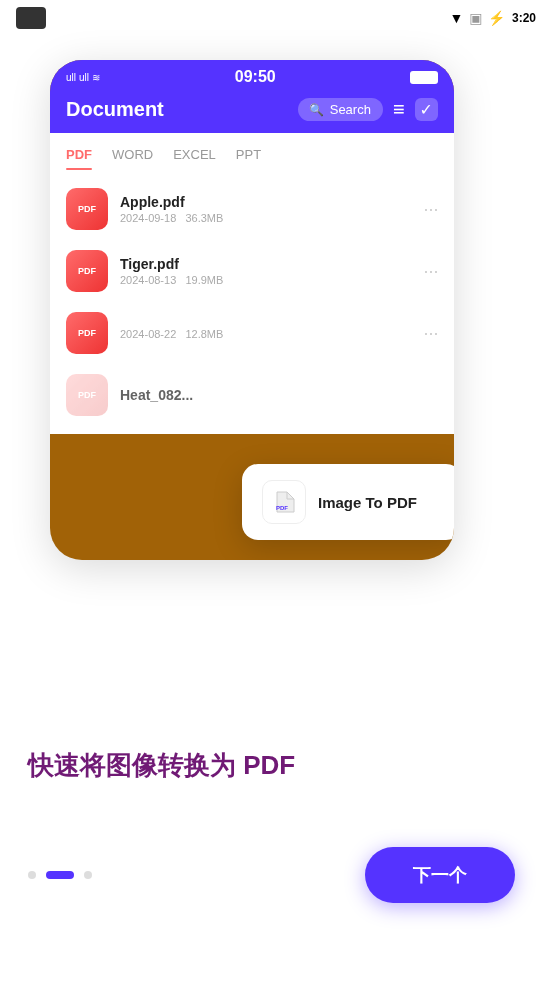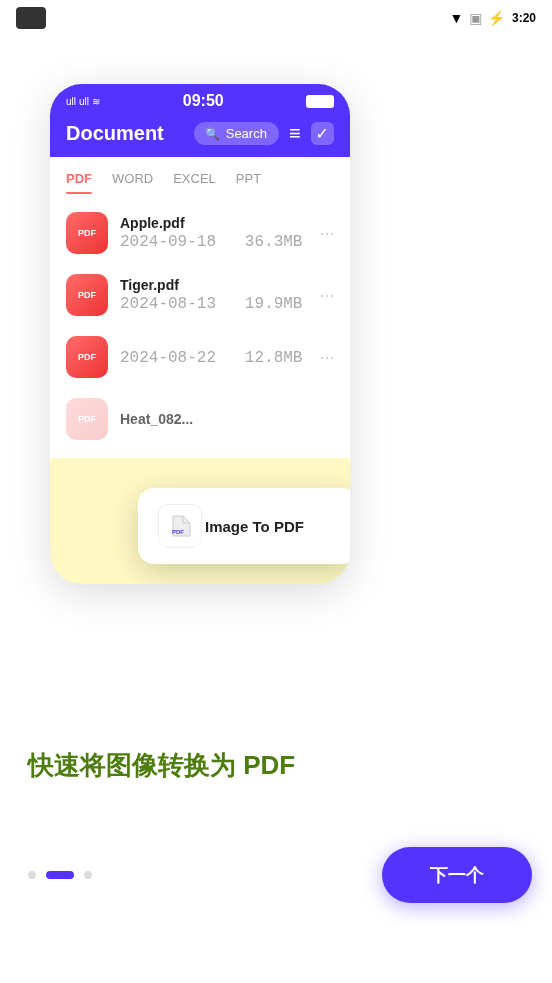--- a/index.html
+++ b/index.html
@@ -36,27 +36,26 @@
       font-size: 12px;
       font-weight: 600;
       color: #000;
     }
 
     
     .phone-mockup {
       position: absolute;
       top: 60px;
       left: 50px;
-      width: 300px;
+      width: 404px;
       height: 500px;
-      background: #fef9c3;
+      background: #a16207;
       border-radius: 32px;
       box-shadow: 0 8px 40px rgba(0,0,0,0.15);
       overflow: hidden;
-      margin-top: 24px;
     }
 
     
     .phone-status-bar {
       display: flex;
       justify-content: space-between;
       align-items: center;
       padding: 8px 16px 4px;
       background: #5533FF;
       color: white;
@@ -169,24 +168,23 @@
     }
     .file-info {
       flex: 1;
     }
     .file-name {
       font-size: 14px;
       font-weight: 600;
       color: #222;
     }
     .file-meta {
-      font-size: 16px;
+      font-size: 11px;
       color: #aaa;
       margin-top: 2px;
-      font-family: Liberation Mono, monospace;
     }
     .file-more {
       color: #ccc;
       font-size: 18px;
       letter-spacing: -1px;
     }
 
     
     .file-item-partial {
       display: flex;
@@ -214,21 +212,21 @@
     .tooltip-popup {
       position: absolute;
       bottom: 80px;
       right: -10px;
       background: #ffffff;
       border-radius: 16px;
       box-shadow: 0 8px 30px rgba(0,0,0,0.18);
       padding: 16px 20px;
       display: flex;
       align-items: center;
-      gap: 3px;
+      gap: 12px;
       width: 220px;
     }
     .tooltip-pdf-icon {
       width: 44px;
       height: 44px;
       border-radius: 10px;
       border: 1px solid #eee;
       display: flex;
       align-items: center;
       justify-content: center;
@@ -257,21 +255,21 @@
     }
 
     
     .bottom-row {
       display: flex;
       align-items: center;
       justify-content: space-between;
       position: absolute;
       bottom: 80px;
       left: 28px;
-      right: 20px;
+      right: 37px;
     }
     .dots-container {
       display: flex;
       gap: 10px;
       align-items: center;
     }
     .dot {
       width: 8px;
       height: 8px;
       border-radius: 50%;
@@ -402,21 +400,21 @@
         <path d="M17 4v7h7" fill="none" stroke="#ccc" stroke-width="1"></path>
         <text x="6" y="22" font-size="6" fill="#5533FF" font-weight="700">PDF</text>
       </svg>
     </div>
     <span class="tooltip-label">Image To PDF</span>
   </div>
 
 </div>
 
 <div class="main-content" style="position:absolute; bottom:0; left:0; right:0; padding:0 28px 100px;">
-  <h1 class="main-title" style="position:absolute; bottom:160px; left:28px; font-size:26px; font-weight:700; color:#4d7c0f;">快速将图像转换为 PDF</h1>
+  <h1 class="main-title" style="position:absolute; bottom:160px; left:28px; font-size:26px; font-weight:700; color:#701a75;">快速将图像转换为 PDF</h1>
 </div>
 
 <div class="bottom-row">
   <div class="dots-container">
     <div class="dot"></div>
     <div class="dot active"></div>
     <div class="dot"></div>
   </div>
   <button class="next-btn">下一个</button>
 </div>

